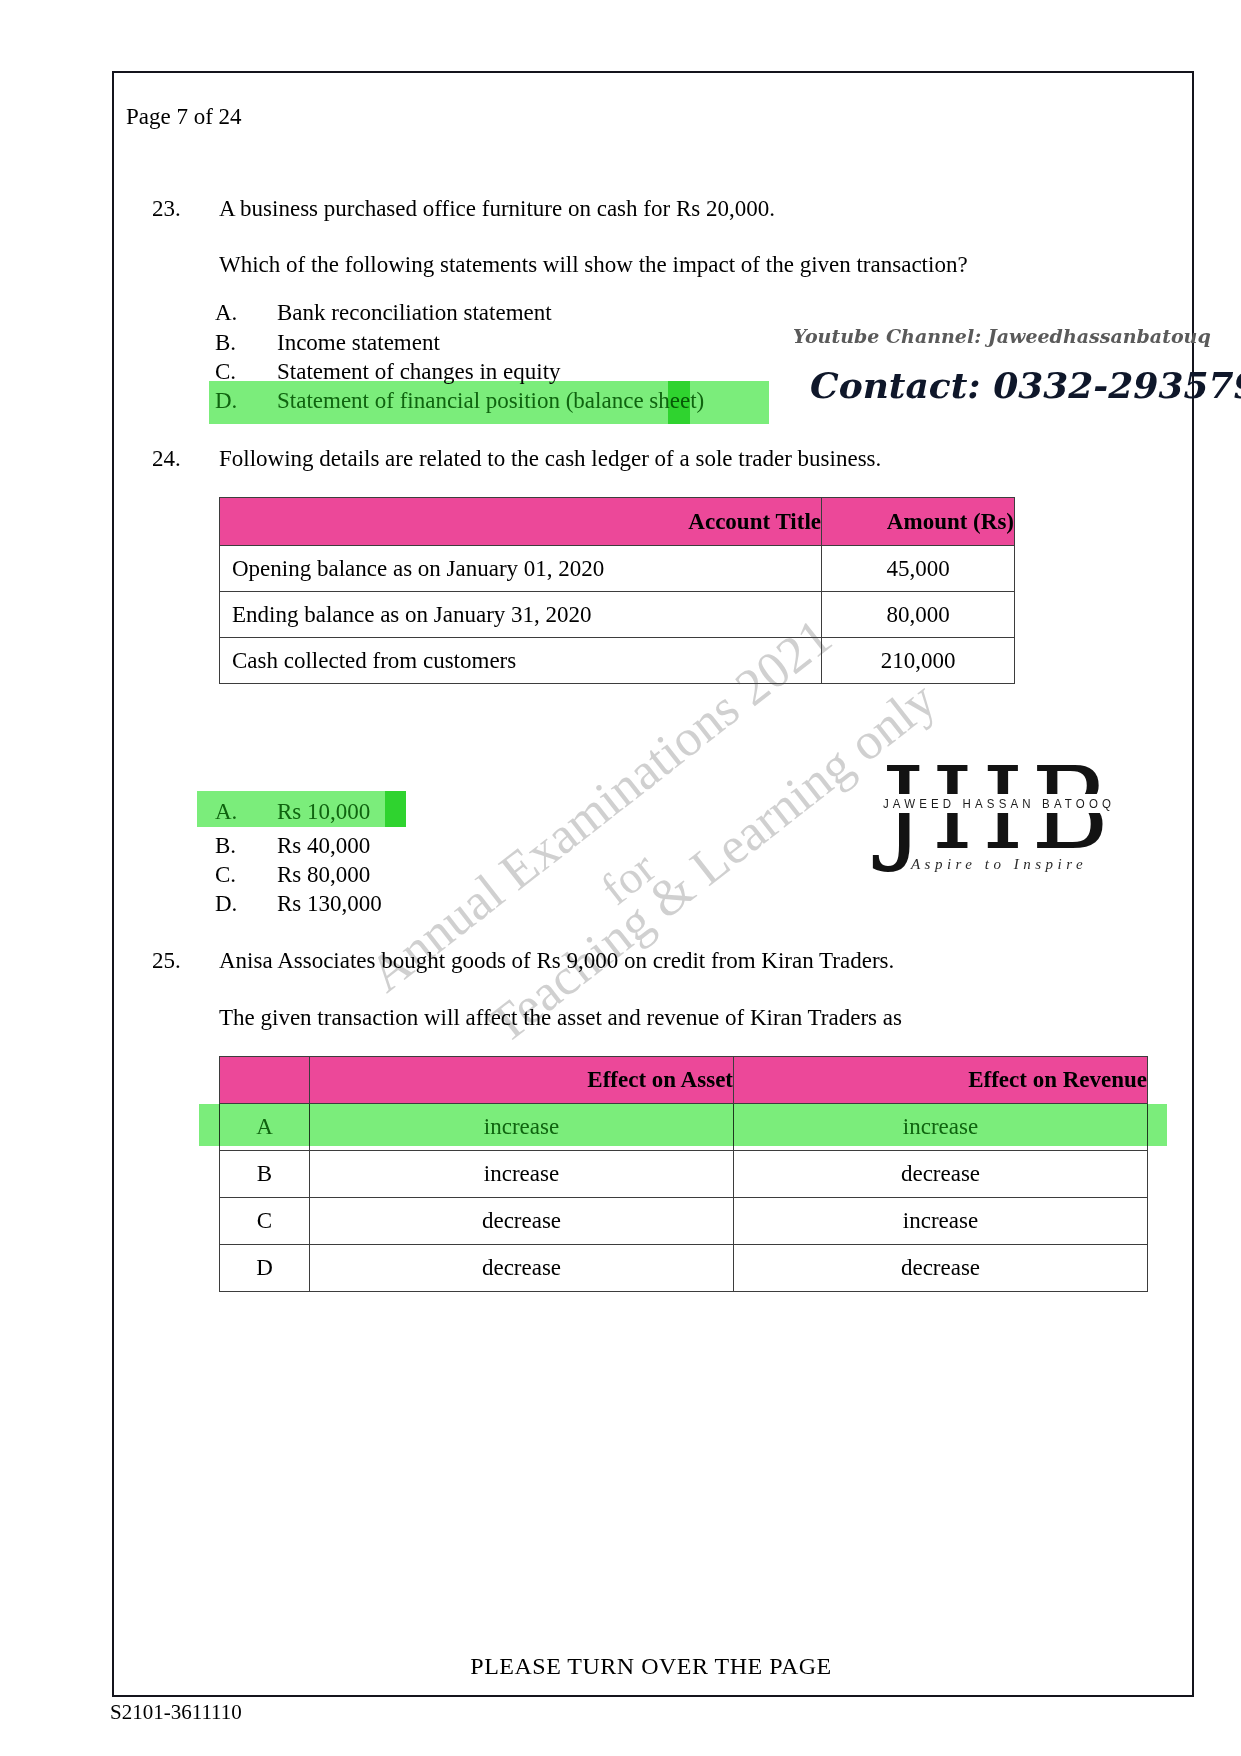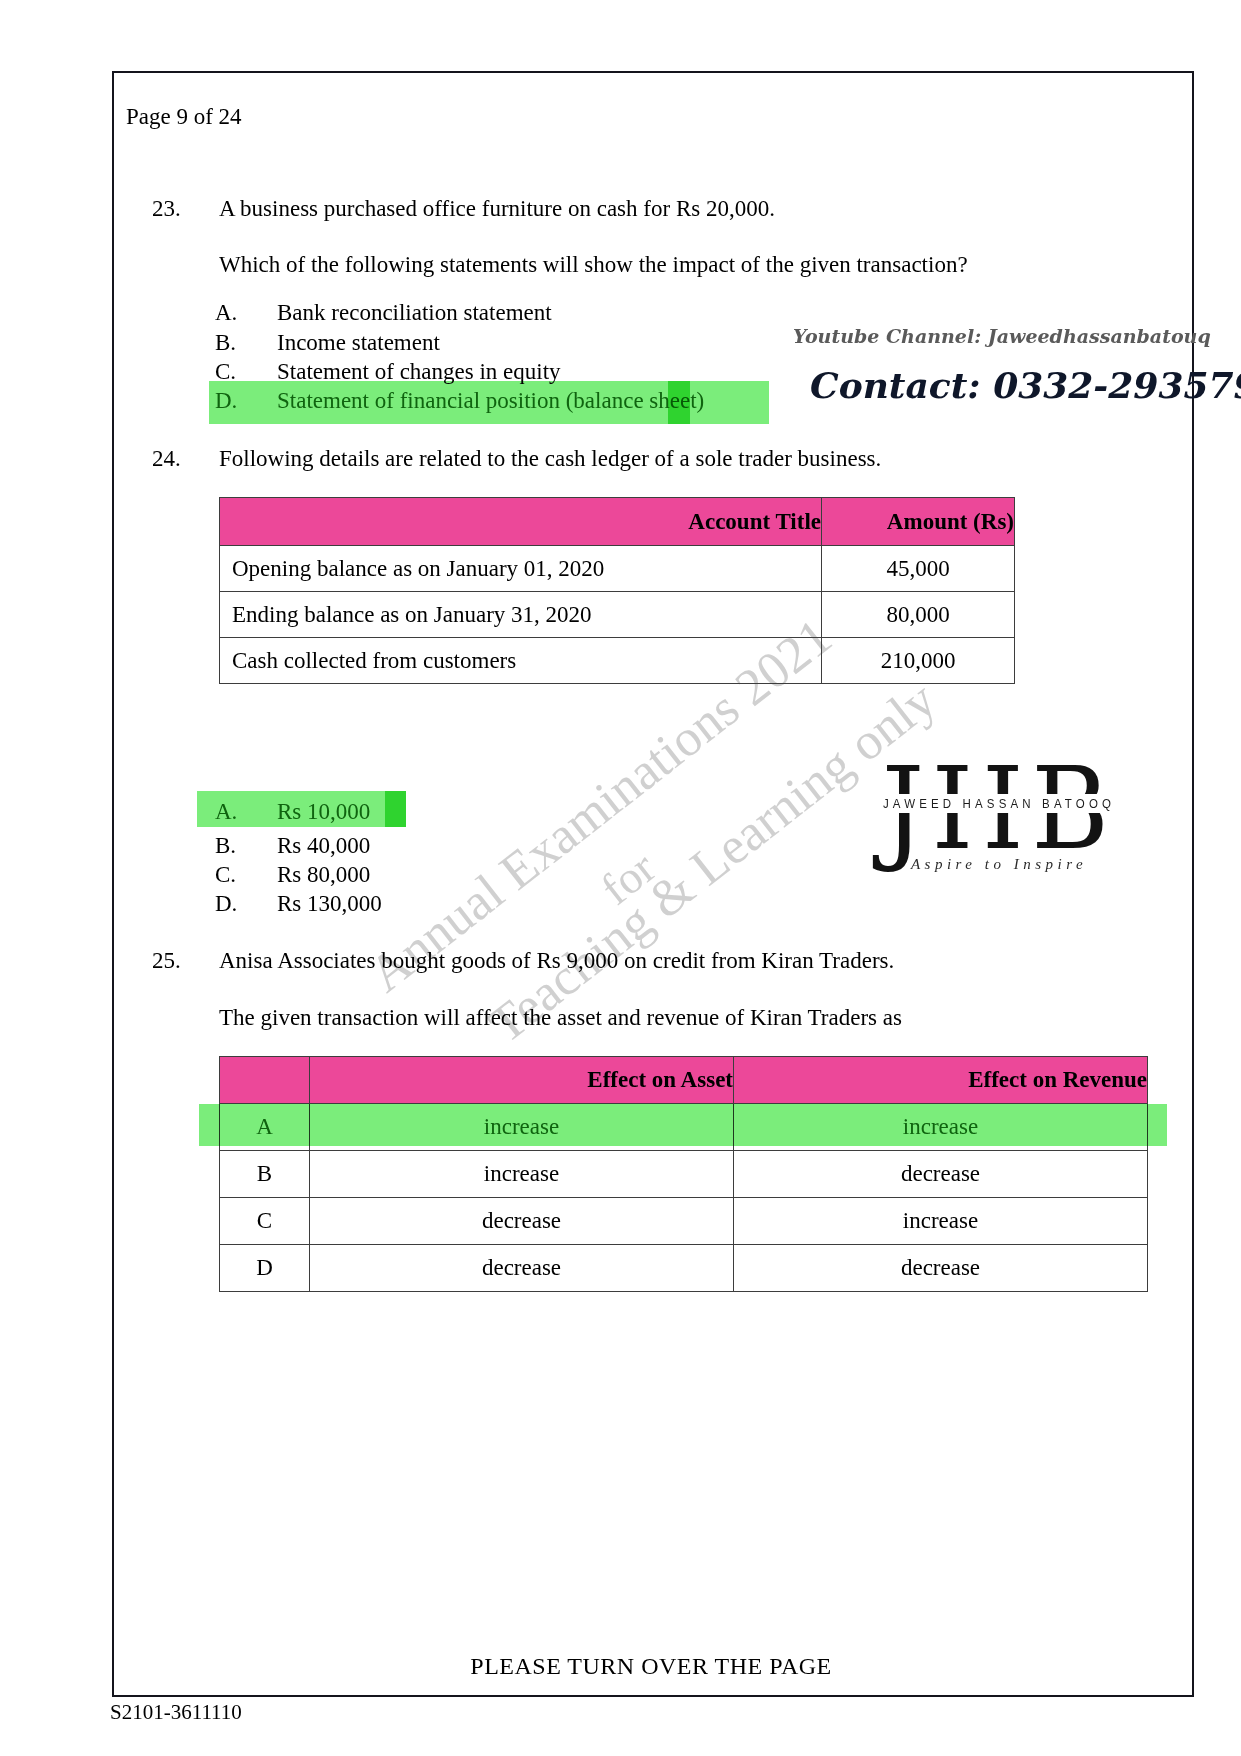--- a/index.html
+++ b/index.html
@@ -64,21 +64,21 @@
 <body>
 
 <div class="page">
 
   <div class="wm wm1">Annual Examinations 2021</div>
   <div class="wm wm2">for</div>
   <div class="wm wm3">Teaching &amp; Learning only</div>
 
   <div class="frame"></div>
 
-  <div class="abs z body-text" style="left:126px;top:104px;">Page 9 of 24</div>
+  <div class="abs z body-text" style="left:126px;top:104px;">Page 7 of 24</div>
 
   <div class="qnum z body-text" style="top:196px;">23.</div>
   <div class="qtext z body-text" style="top:196px;">A business purchased office furniture on cash for Rs 20,000.</div>
   <div class="qtext z body-text" style="top:252px;">Which of the following statements will show the impact of the given transaction?</div>
 
   <div class="optletter z body-text" style="top:300px;">A.</div>
   <div class="opttext z body-text" style="top:300px;">Bank reconciliation statement</div>
 
   <div class="optletter z body-text" style="top:330px;">B.</div>
   <div class="opttext z body-text" style="top:330px;">Income statement</div>

